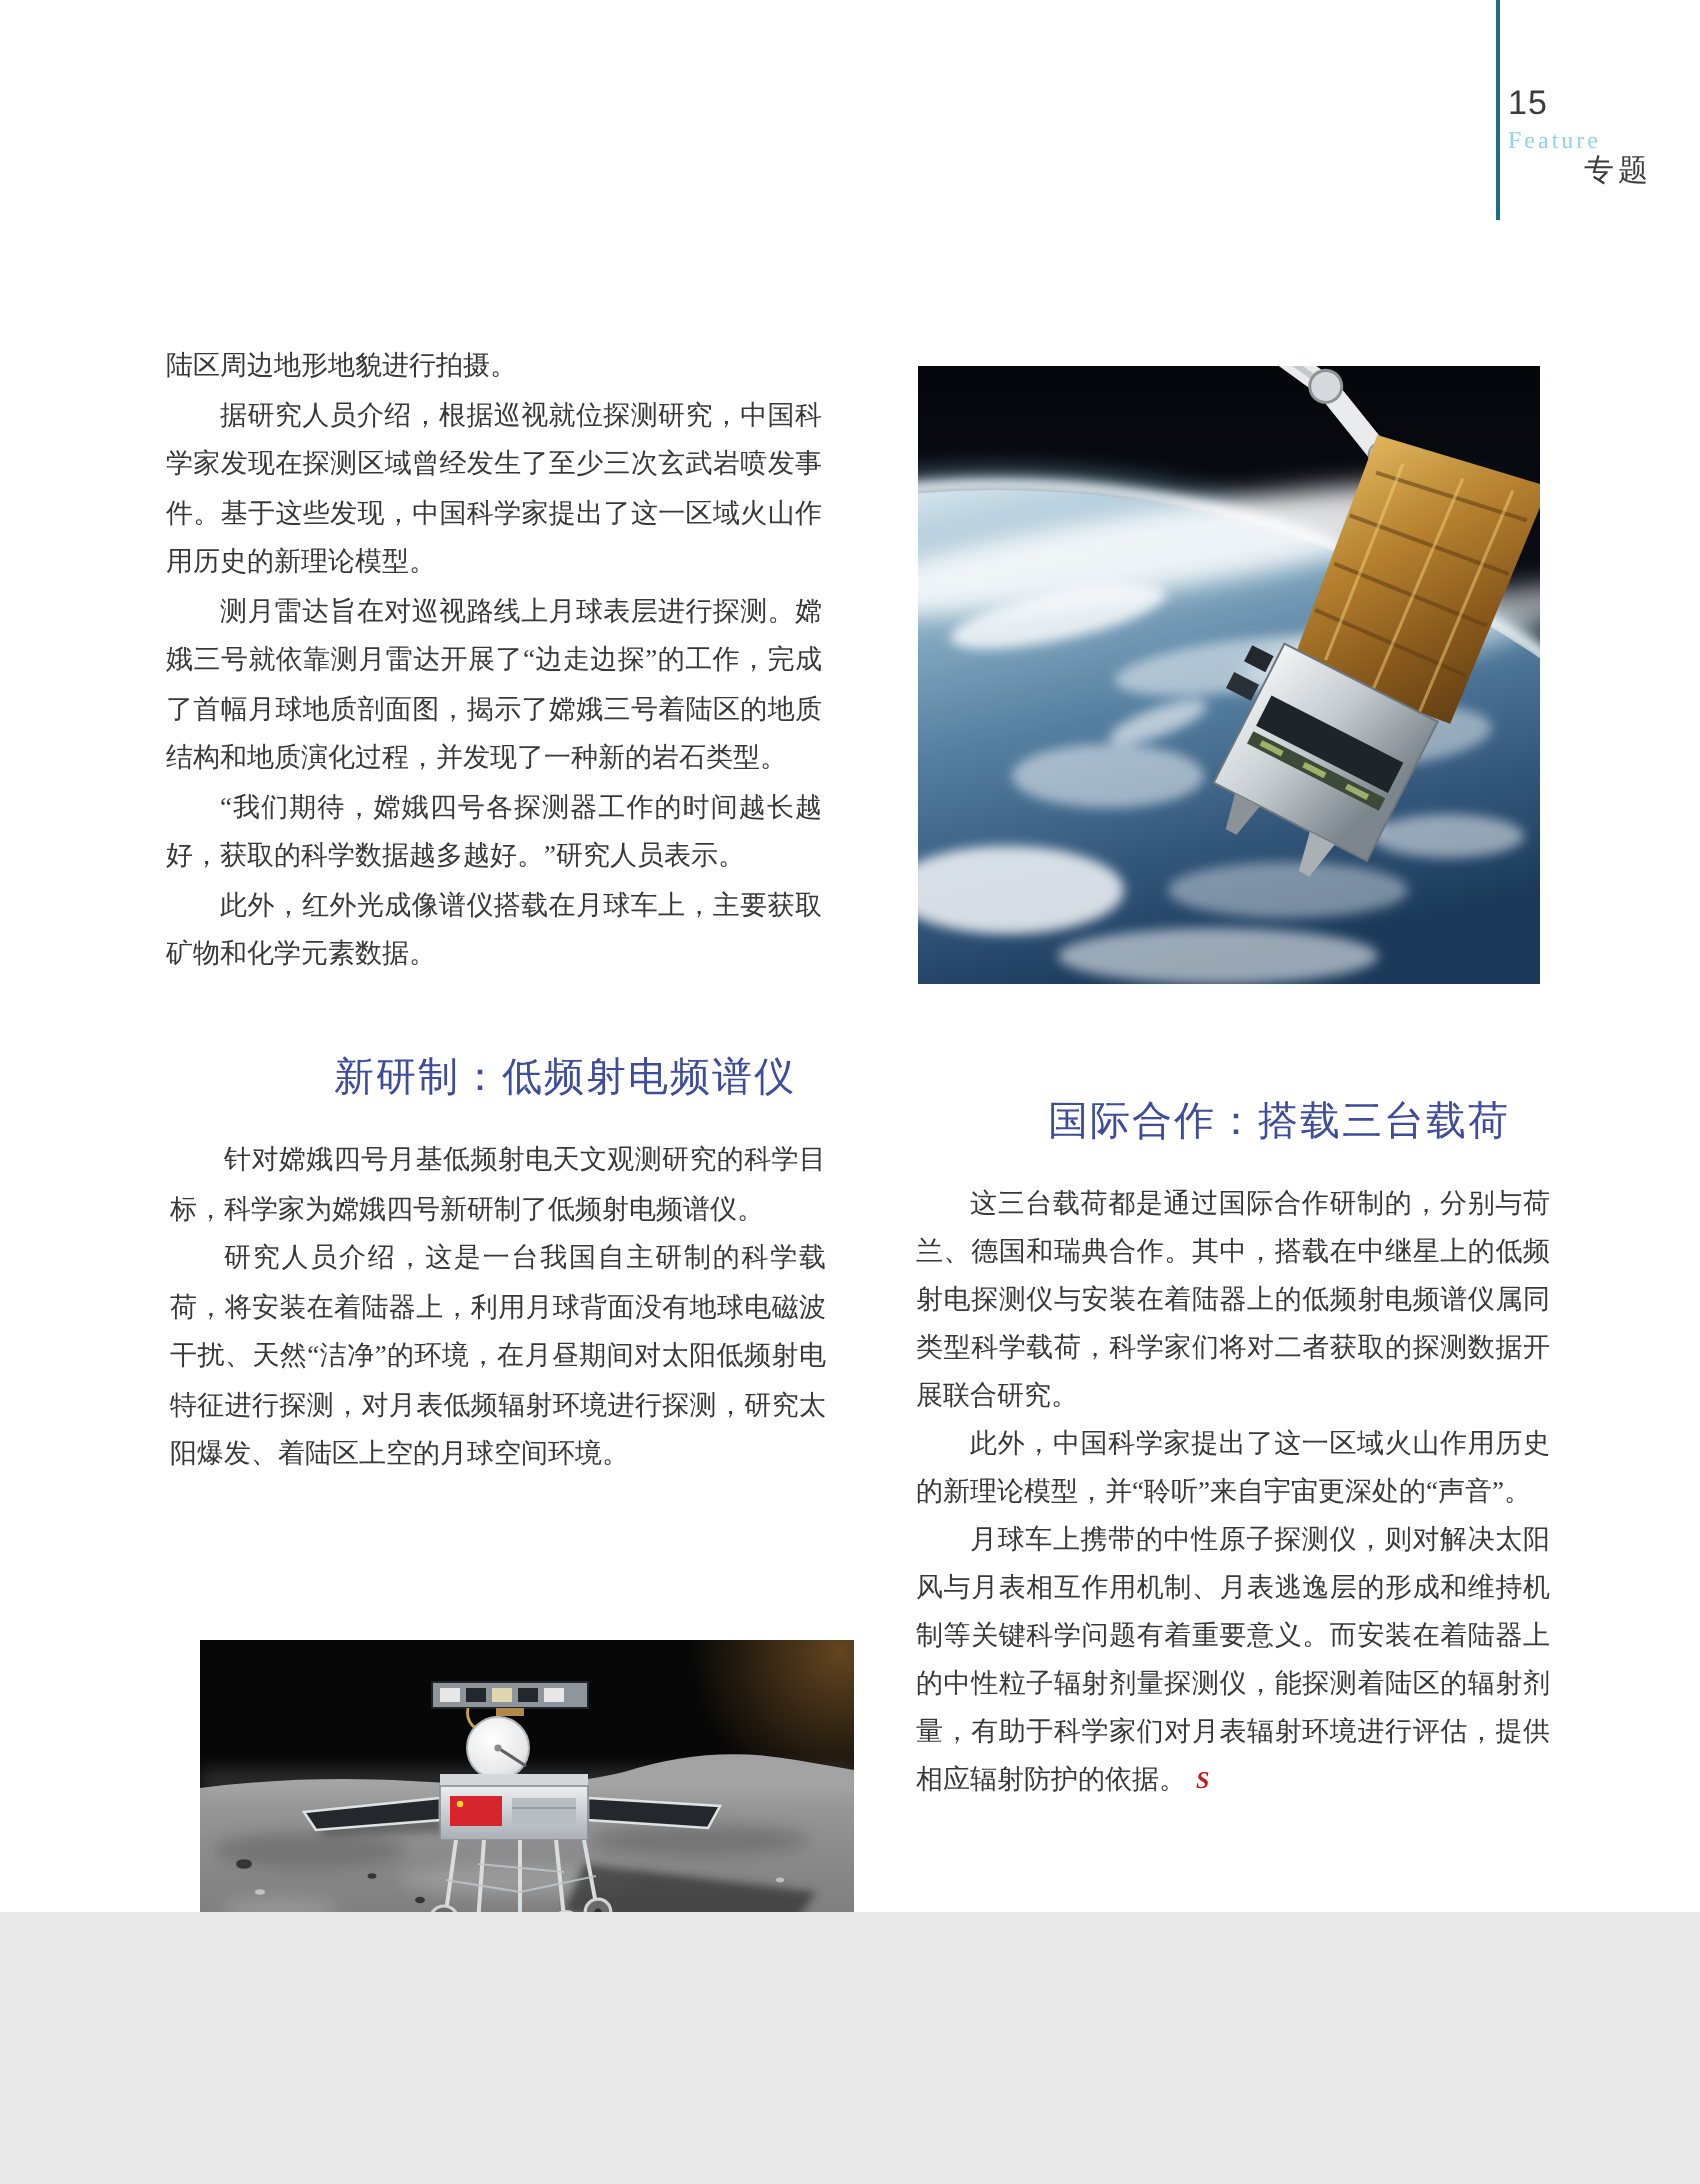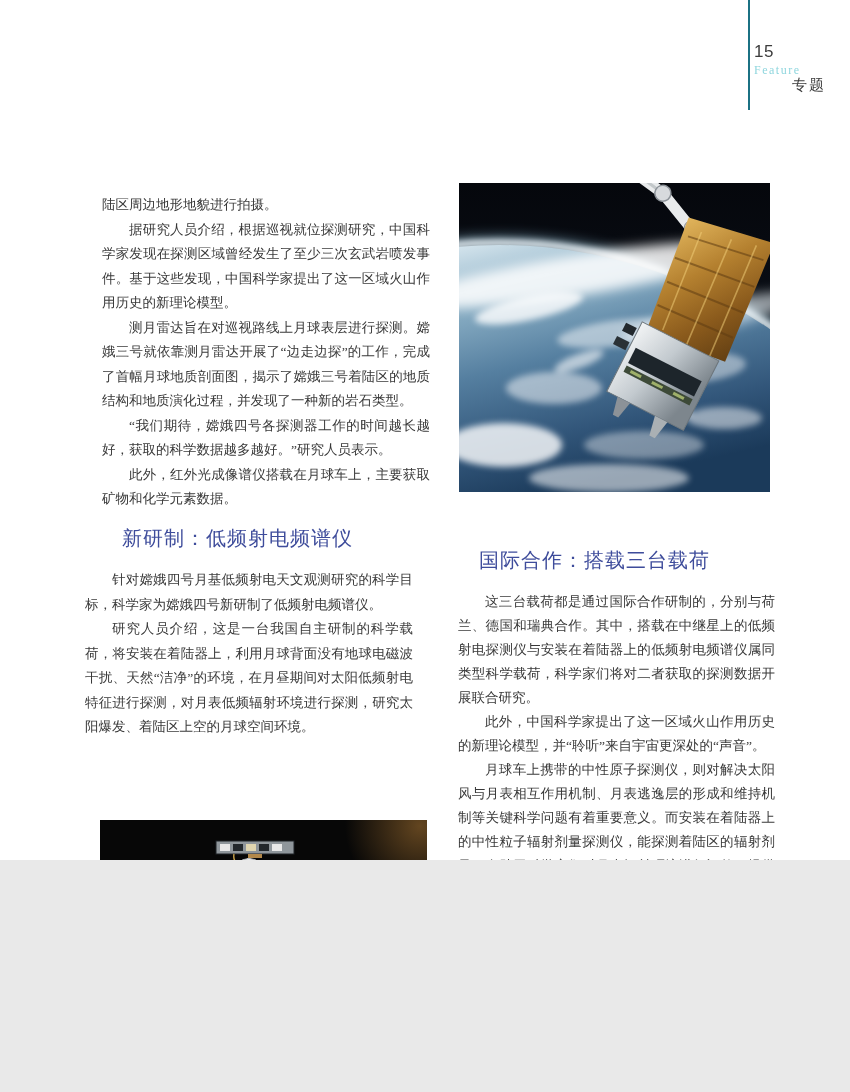--- a/index.html
+++ b/index.html
@@ -1,18 +1,18 @@
 <!DOCTYPE html>
 <html><head>
 <meta charset="utf-8">
 <style>
   html,body{margin:0;padding:0;background:#e9e9e9;}
   .page{
     position:relative;
-    width:850px;height:860px;
+    width:850px;height:956px;
     margin:0 auto;
     background:#ffffff;
     overflow:hidden;
     font-family:"Liberation Serif","DejaVu Serif",serif;
     color:#383838;
   }
   
   .corner-rule{
     position:absolute;left:748px;top:0;width:2px;height:110px;
     background:#1b7183;
@@ -29,28 +29,29 @@
   }
   .section-zh{
     position:absolute;left:792px;top:76px;
     font-family:"Liberation Sans","DejaVu Sans",sans-serif;
     font-size:15px;color:#3c3c3c;letter-spacing:2px;
   }
   
   .textblock{position:absolute;text-align:justify;}
   .textblock .para{margin:0;}
   .textblock .para.indent{text-indent:2em;}
-  #left-top   {left:102px; top:171px; width:328px; font-size:13.5px; line-height:24.5px;margin-top:22px;}
+  #left-top   {left:83px; top:171px; width:328px; font-size:13.5px; line-height:24.5px;}
   #left-bottom{left:85px; top:568px; width:328px; font-size:13.5px; line-height:24.5px;}
   #right-body {left:458px;top:590px; width:317px; font-size:13.5px; line-height:24px;}
   .col-heading{
     position:absolute;
     font-family:"Liberation Sans","DejaVu Sans",sans-serif;
     font-size:20px;font-weight:500;color:#3e4c9b;letter-spacing:1px;
     white-space:nowrap;
+    margin-left:45px;
   }
   #left-heading {left:122px;top:525px;}
   #right-heading{left:479px;top:547px;}
   .end-mark{
     font-family:"Liberation Serif","DejaVu Serif",serif;
     font-style:italic;font-weight:bold;font-size:12px;
     color:#c8161e;margin-left:5px;
   }
   
   .photo{position:absolute;display:block;}

